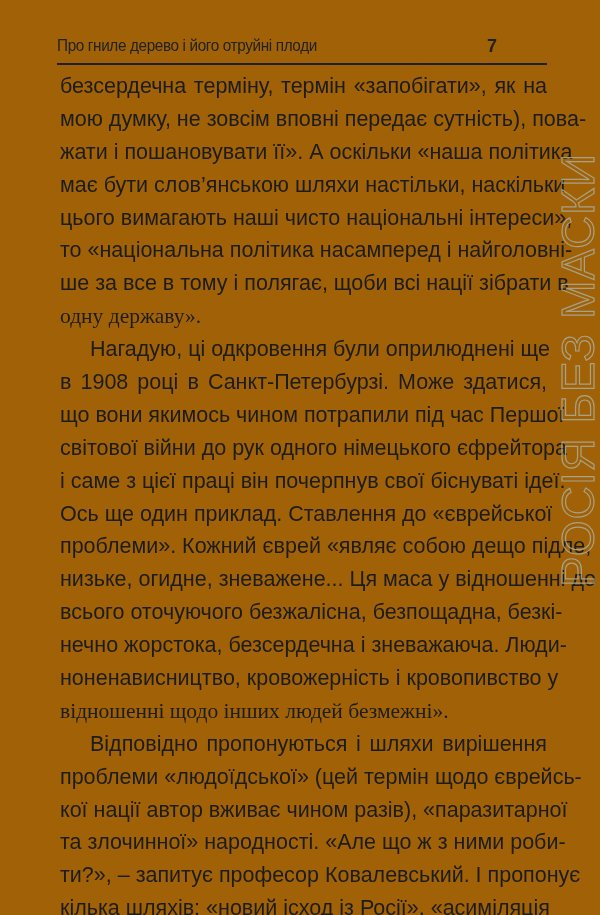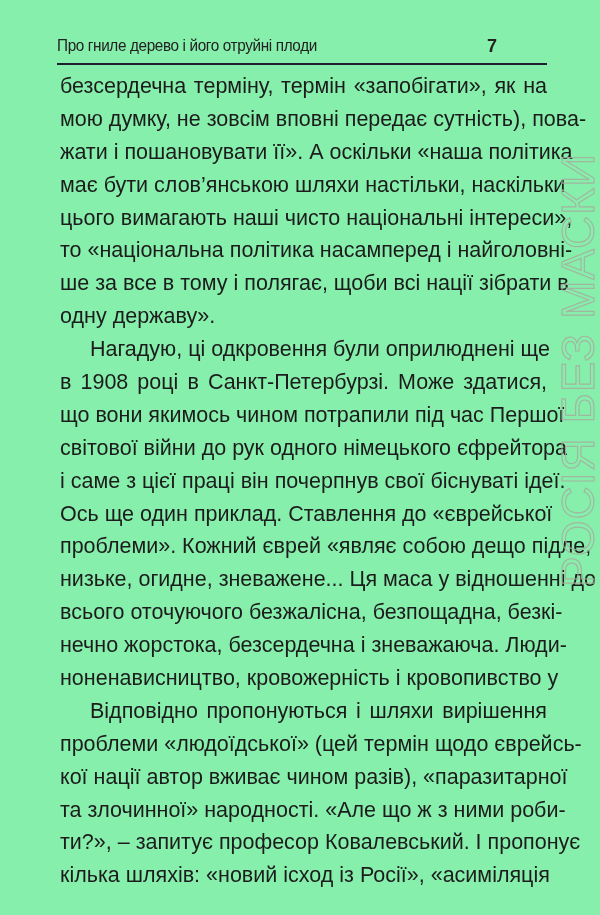--- a/index.html
+++ b/index.html
@@ -11,21 +11,21 @@
       width: 600px;
       height: 915px;
       position: relative;
       overflow: hidden;
       color: #1a1a1a;
     }
     .page {
       position: absolute;
       left: 0; top: 0;
       width: 600px; height: 915px;
-      background: #86efac;
+      background: #a16207;
     }
     .running-head {
       position: absolute;
       left: 57px;
       top: 32px;
       width: 490px;
       height: 28px;
       font-family: "Liberation Sans", sans-serif;
       font-size: 17px;
       line-height: 28px;
@@ -65,20 +65,21 @@
     }
     .line {
       display: block;
       white-space: nowrap;
       text-align: justify;
       text-align-last: justify;
       height: 32.9px;
     }
     .line.last {
       text-align-last: left;
+      font-family: Liberation Serif, serif;
     }
     .line.indent {
       padding-left: 30px;
     }
     .side-title {
       position: absolute;
       left: 578px;
       top: 370px;
       transform: translate(-50%, -50%) rotate(-90deg);
       font-family: "Liberation Sans", sans-serif;
@@ -120,20 +121,21 @@
       <span class="line">в 1908 році в Санкт-Петербурзі. Може здатися,</span>
       <span class="line">що вони якимось чином потрапили під час Першої</span>
       <span class="line">світової війни до рук одного німецького єфрейтора</span>
       <span class="line">і саме з цієї праці він почерпнув свої біснуваті ідеї.</span>
       <span class="line">Ось ще один приклад. Ставлення до «єврейської</span>
       <span class="line">проблеми». Кожний єврей «являє собою дещо підле,</span>
       <span class="line">низьке, огидне, зневажене... Ця маса у відношенні до</span>
       <span class="line">всього оточуючого безжалісна, безпощадна, безкі-</span>
       <span class="line">нечно жорстока, безсердечна і зневажаюча. Люди-</span>
       <span class="line">ноненависництво, кровожерність і кровопивство у</span>
+      <span class="line last">відношенні щодо інших людей безмежні».</span>
     </div>
 
     <div>
       <span class="line indent">Відповідно пропонуються і шляхи вирішення</span>
       <span class="line">проблеми «людоїдської» (цей термін щодо єврейсь-</span>
       <span class="line">кої нації автор вживає чином разів), «паразитарної</span>
       <span class="line">та злочинної» народності. «Але що ж з ними роби-</span>
       <span class="line">ти?», – запитує професор Ковалевський. І пропонує</span>
       <span class="line">кілька шляхів: «новий ісход із Росії», «асиміляція</span>
 

